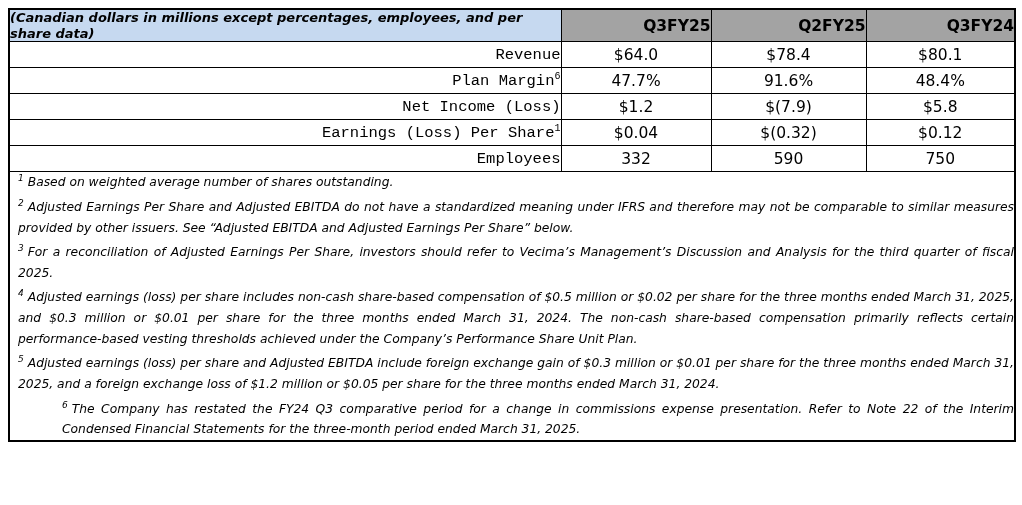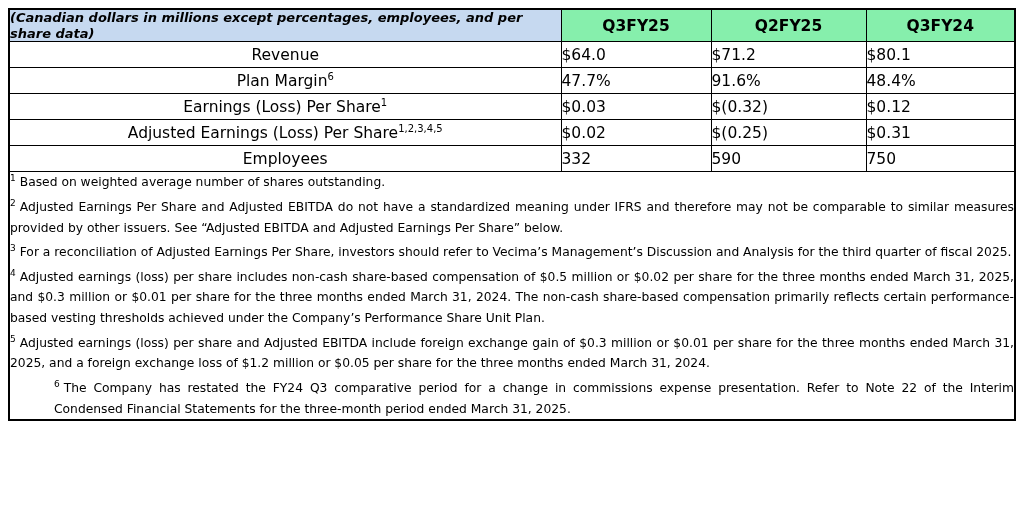--- a/index.html
+++ b/index.html
@@ -36,49 +36,51 @@
   th.hdr-label {
     background: #c6d9f0;
     font-weight: bold;
     font-style: italic;
     font-size: 13px;
     line-height: 1.2;
     text-align: left;
     padding: 3px 8px 3px 9px;
   }
   th.hdr-col {
-    background: #86efac;
+    background: #a3a3a3;
     font-weight: bold;
     font-size: 15.5px;
-    text-align: center;
+    text-align: right;
   }
   td.row-label {
     font-size: 15.5px;
-    text-align: center;
+    text-align: right;
     padding: 2px 6px 3px 9px;
     height: 26px;
+    font-family: Liberation Mono, monospace;
   }
   td.row-label sup {
     font-size: 10px;
     line-height: 0;
   }
   td.val {
     font-size: 15.5px;
-    text-align: left;
+    text-align: center;
     height: 26px;
   }
   td.footnotes-cell {
     padding: 7px 14px 6px 14px;
     vertical-align: top;
   }
   .footnote {
+    font-style: italic;
     font-size: 12.3px;
     line-height: 1.68;
     text-align: justify;
-    margin: 0 0 4px 0;
+    margin: 0 0 4px 8px;
   }
   .footnote:last-child { margin-bottom: 0; padding-left: 44px; }
   .footnote sup {
     font-size: 9px;
     line-height: 0;
     margin-right: 4px;
   }
 </style>
 </head>
 <body>
@@ -95,45 +97,45 @@
       <tr>
         <th class="hdr-label">(Canadian dollars in millions except percentages, employees, and per share data)</th>
         <th class="hdr-col">Q3FY25</th>
         <th class="hdr-col">Q2FY25</th>
         <th class="hdr-col">Q3FY24</th>
       </tr>
 
       <tr>
         <td class="row-label"><span>Revenue</span><sup></sup></td>
         <td class="val">$64.0</td>
-        <td class="val">$71.2</td>
+        <td class="val">$78.4</td>
         <td class="val">$80.1</td>
       </tr>
 
       <tr>
         <td class="row-label"><span>Plan Margin</span><sup>6</sup></td>
         <td class="val">47.7%</td>
         <td class="val">91.6%</td>
         <td class="val">48.4%</td>
       </tr>
 
+      <tr>
+        <td class="row-label"><span>Net Income (Loss)</span><sup></sup></td>
+        <td class="val">$1.2</td>
+        <td class="val">$(7.9)</td>
+        <td class="val">$5.8</td>
+      </tr>
 
       <tr>
         <td class="row-label"><span>Earnings (Loss) Per Share</span><sup>1</sup></td>
-        <td class="val">$0.03</td>
+        <td class="val">$0.04</td>
         <td class="val">$(0.32)</td>
         <td class="val">$0.12</td>
       </tr>
 
-      <tr>
-        <td class="row-label"><span>Adjusted Earnings (Loss) Per Share</span><sup>1,2,3,4,5</sup></td>
-        <td class="val">$0.02</td>
-        <td class="val">$(0.25)</td>
-        <td class="val">$0.31</td>
-      </tr>
 
 
       <tr>
         <td class="row-label"><span>Employees</span><sup></sup></td>
         <td class="val">332</td>
         <td class="val">590</td>
         <td class="val">750</td>
       </tr>
 
       <tr>

